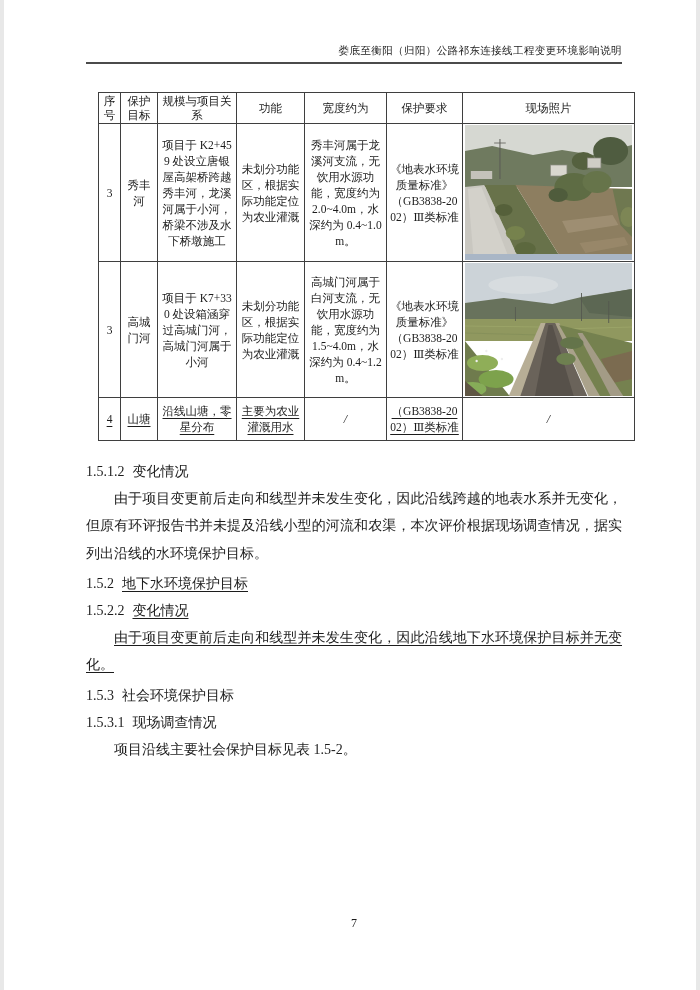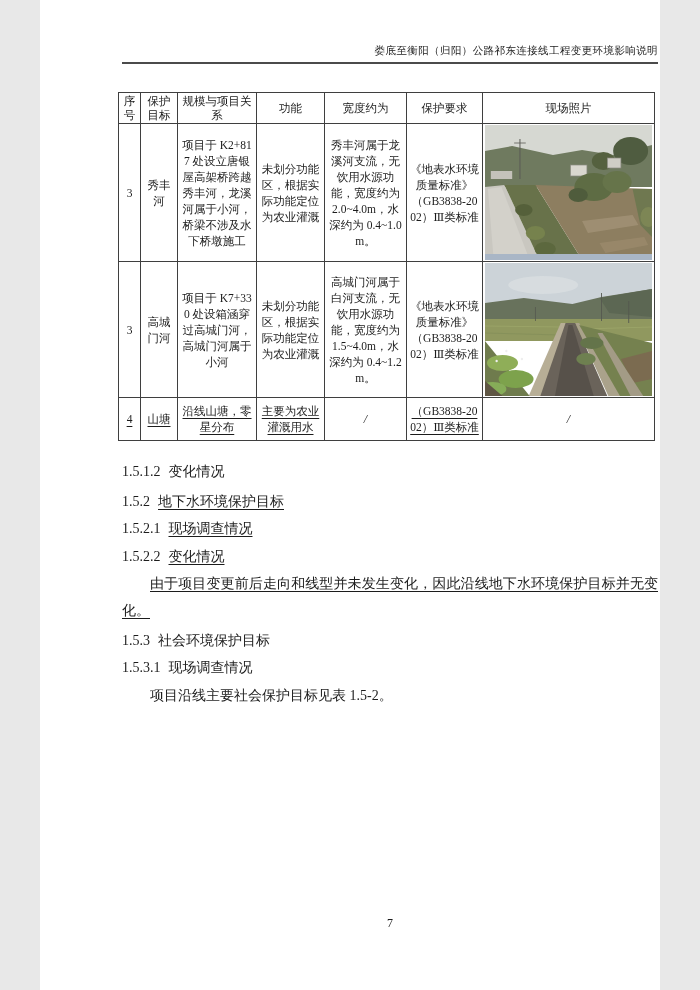--- a/index.html
+++ b/index.html
@@ -1,30 +1,30 @@
 <!DOCTYPE html>
 <html><head>
 <meta charset="utf-8">
 <style>
   html,body { margin:0; padding:0; background:#e8e8e8; }
   .page {
-    width:620px; height:990px; background:#ffffff; position:relative;
+    width:692px; height:990px; background:#ffffff; position:relative;
     font-family:"Liberation Serif","DejaVu Serif",serif; color:#1c1c1c;
     margin:0 auto; overflow:hidden;
   }
   
   .doc-header {
     position:absolute; left:82px; top:44px; width:536px;
     text-align:right; font-size:10.5px; line-height:14px;
     padding-bottom:4px; border-bottom:2px solid #4b4b4b;
     letter-spacing:0.4px;
   }
   
   table.info {
-    position:absolute; left:78px; top:92px; width:536px;
+    position:absolute; left:94px; top:92px; width:536px;
     border-collapse:collapse; table-layout:fixed;padding-left:44px;
   }
   table.info td {
     border:1px solid #3f3f3f; text-align:center; vertical-align:middle;
     font-size:11.5px; line-height:16px; padding:1px 2px;
     word-break:break-all; overflow:hidden;
   }
   tr.hdr td { height:28px; line-height:14px; }
   tr.r1 td { height:135px; }
   tr.r2 td { height:133px;margin-left:14px; }
@@ -71,21 +71,21 @@
       <td>规模与项目关系</td>
       <td>功能</td>
       <td>宽度约为</td>
       <td>保护要求</td>
       <td>现场照片</td>
     </tr>
 
     <tr class="r1">
       <td>3</td>
       <td>秀丰河</td>
-      <td>项目于 K2+817 处设立唐银屋高架桥跨越秀丰河，龙溪河属于小河，桥梁不涉及水下桥墩施工</td>
+      <td>项目于 K2+459 处设立唐银屋高架桥跨越秀丰河，龙溪河属于小河，桥梁不涉及水下桥墩施工</td>
       <td>未划分功能区，根据实际功能定位为农业灌溉</td>
       <td>秀丰河属于龙溪河支流，无饮用水源功能，宽度约为 2.0~4.0m，水深约为 0.4~1.0m。</td>
       <td>《地表水环境质量标准》（GB3838-2002）Ⅲ类标准</td>
       <td class="photo-cell">
         <svg viewBox="0 0 172 135" preserveAspectRatio="none">
           <rect x="0" y="0" width="172" height="62" fill="#d6d8d2"></rect>
           <polygon points="0,26 28,21 70,30 100,25 132,30 172,20 172,62 0,62" fill="#6f7a5f"></polygon>
           <ellipse cx="150" cy="26" rx="18" ry="14" fill="#4f5c40"></ellipse>
           <ellipse cx="122" cy="36" rx="12" ry="9" fill="#55613f"></ellipse>
           <rect x="88" y="40" width="17" height="11" fill="#d9d7cf" stroke="#8a8a80" stroke-width="0.7"></rect>
@@ -162,26 +162,24 @@
       <td><span class="ul">（GB3838-2002）Ⅲ类标准</span></td>
       <td><span class="slash">/</span></td>
     </tr>
   </tbody>
     </table>
 
   <div class="content">
     <p class="h">
       <span class="num">1.5.1.2</span><span>变化情况</span>
     </p>
+    <p>由于项目变更前后走向和线型并未发生变化，因此沿线跨越的地表水系并无变化，但原有环评报告书并未提及沿线小型的河流和农渠，本次评价根据现场调查情况，据实列出沿线的水环境保护目标。</p>
 
     <p class="h mt3">
       <span class="num">1.5.2</span><span class="ul">地下水环境保护目标</span>
-    </p>
-    <p class="h">
-      <span class="num">1.5.2.1</span><span class="ul">现场调查情况</span>
     </p>
 
     <p class="h">
       <span class="num">1.5.2.2</span><span class="ul">变化情况</span>
     </p>
     <p class="ul">由于项目变更前后走向和线型并未发生变化，因此沿线地下水环境保护目标并无变化。</p>
 
     <p class="h mt3">
       <span class="num">1.5.3</span><span>社会环境保护目标</span>
     </p>

